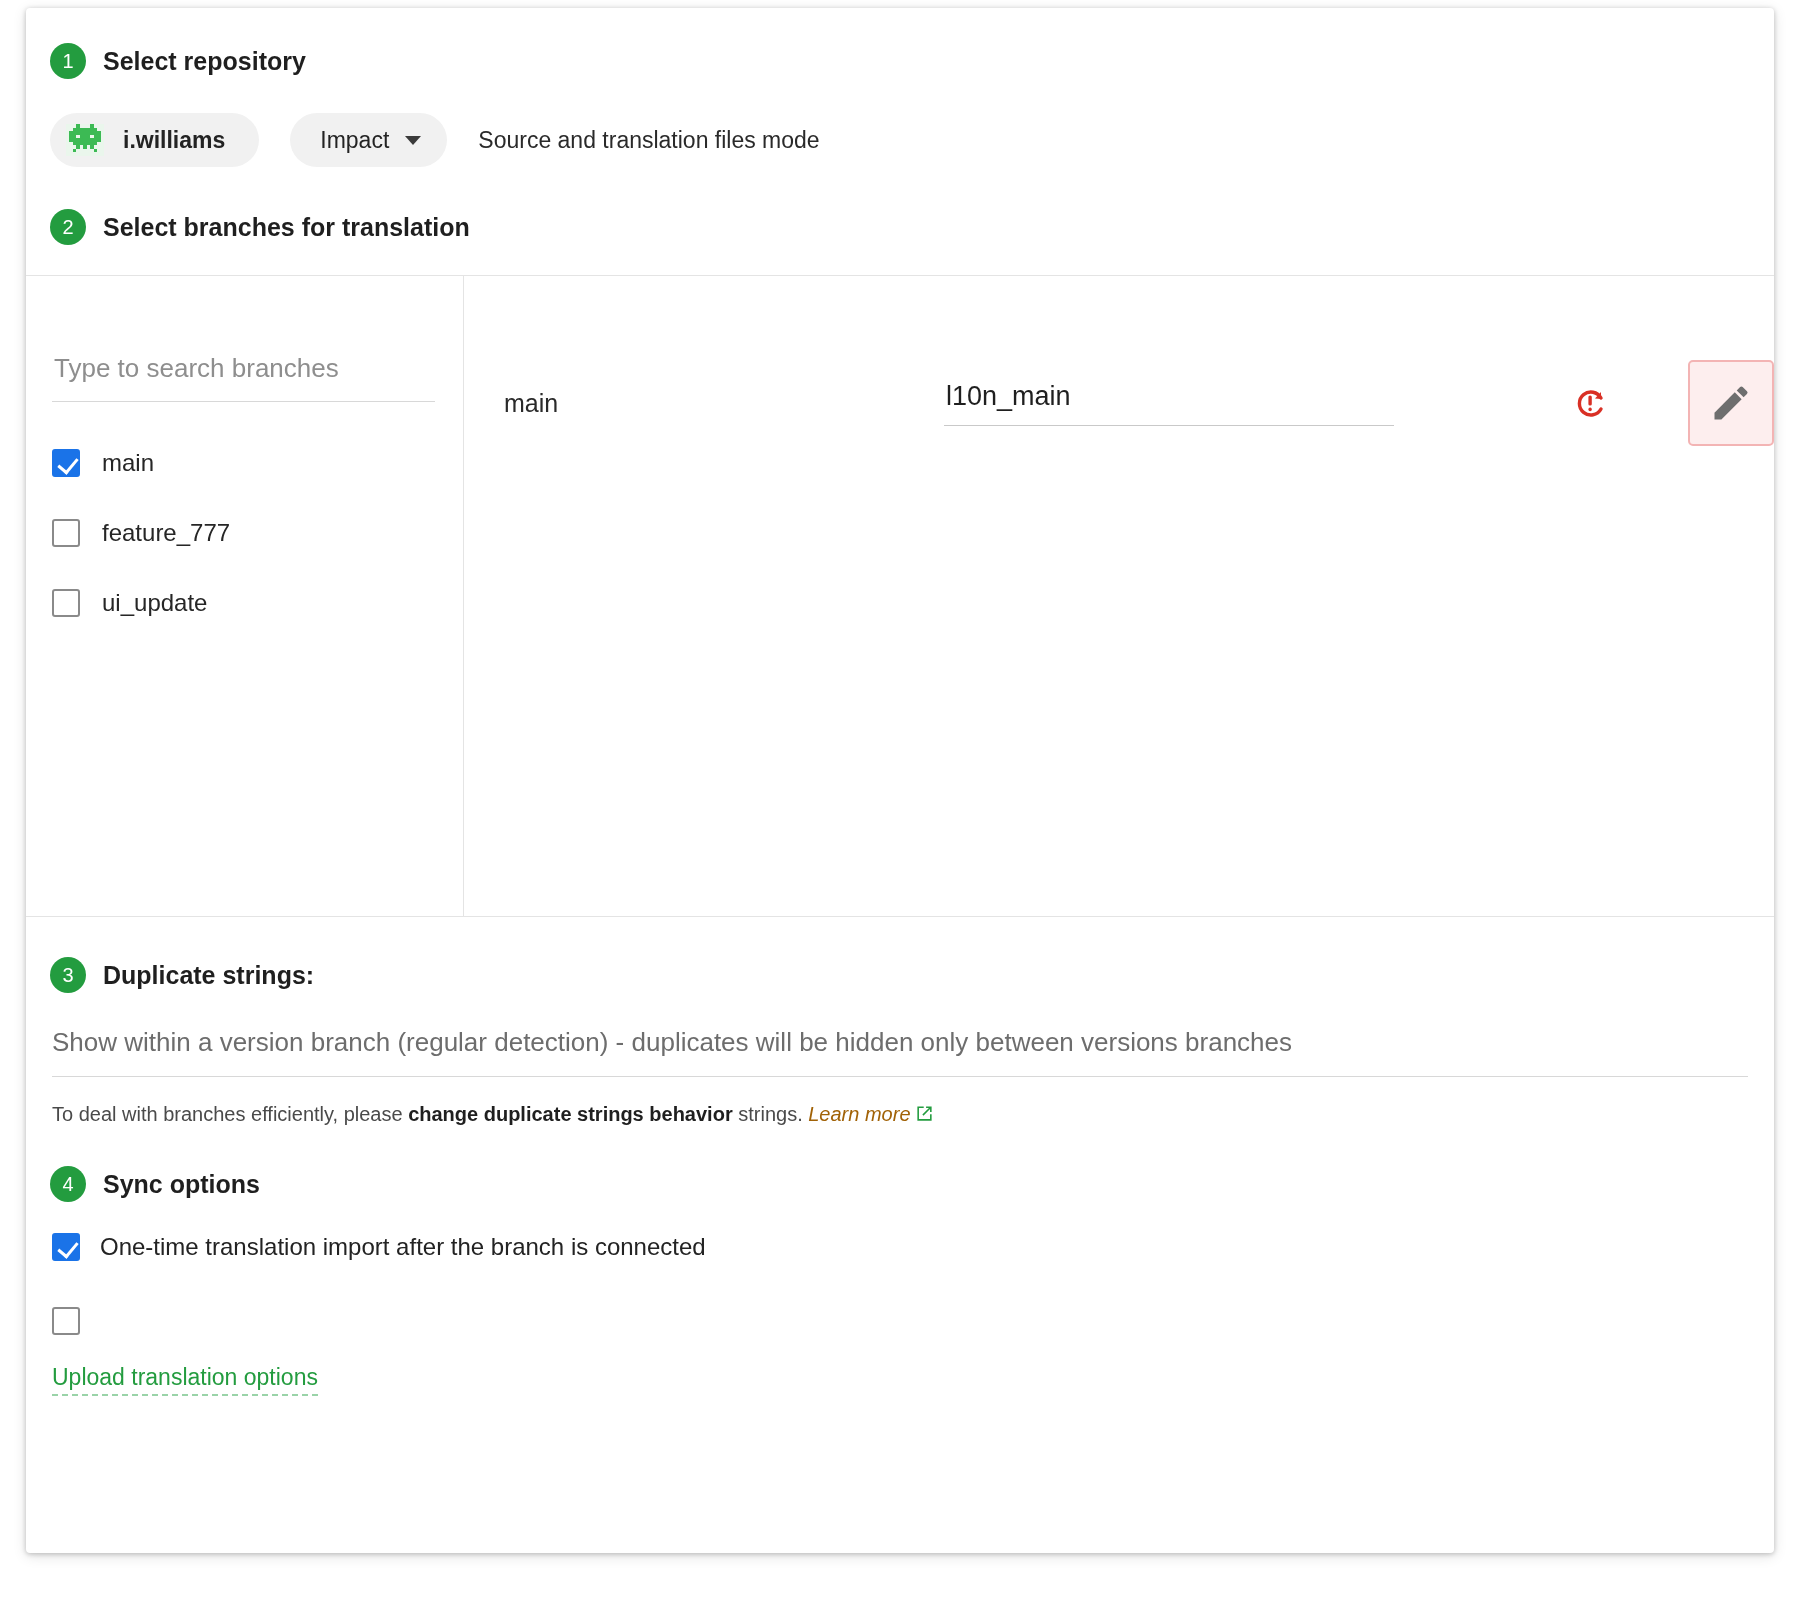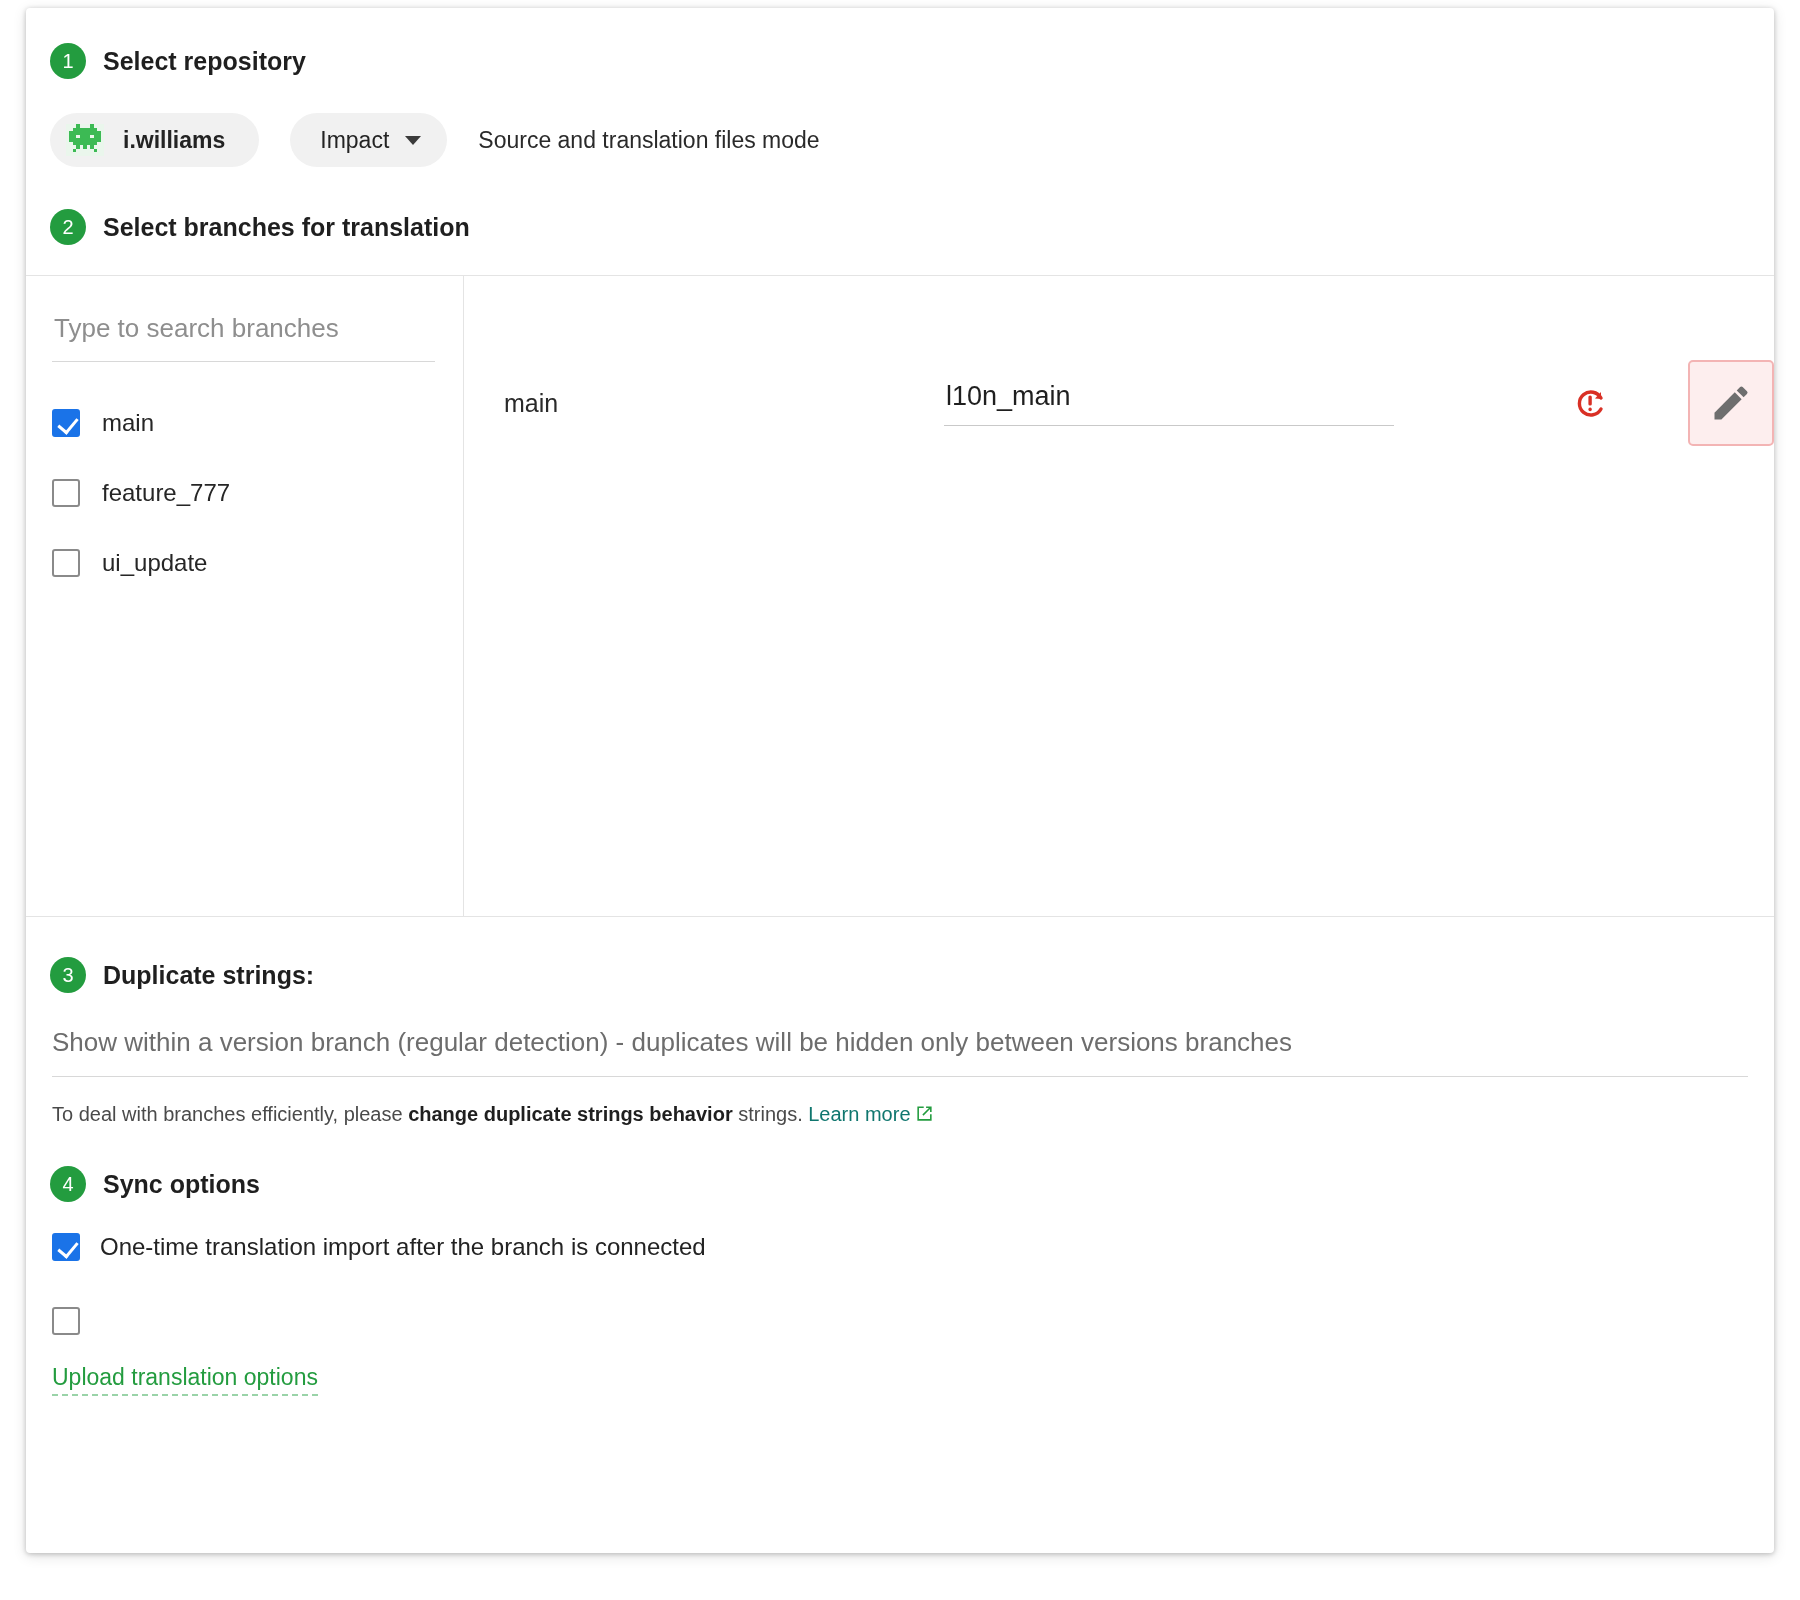--- a/index.html
+++ b/index.html
@@ -119,20 +119,21 @@
     height: 640px;
   }
   .split-left {
     width: 608px;
     border-right: 1px solid #e4e4e4;
     padding: 36px 28px 0 26px;
   }
   .search-wrap {
     border-bottom: 1px solid #d8d8d8;
     padding-bottom: 16px;
+    margin-top: 40px;
   }
   .search-input {
     border: none;
     outline: none;
     width: 100%;
     font-size: 26px;
     color: #2b2b2b;
     font-family: "Liberation Sans", sans-serif;
     background: transparent;
   }
@@ -244,22 +245,23 @@
     font-size: 26px;
     color: #6d6d6d;
   }
   .dup-hint {
     margin: 26px 0 0 26px;
     font-size: 20px;
     color: #4a4a4a;
   }
   .dup-hint b { color: #1f1f1f; }
   .learn-more {
-    color: #0f766e;
+    color: #a16207;
     text-decoration: none;
+    font-style: italic;
   }
   .ext-icon {
     display: inline-block;
     vertical-align: -2px;
     margin-left: 4px;
   }
 
   
   .sec4 { padding: 38px 0 0 0; }
   .sec4 .step-row { padding-left: 24px; }

